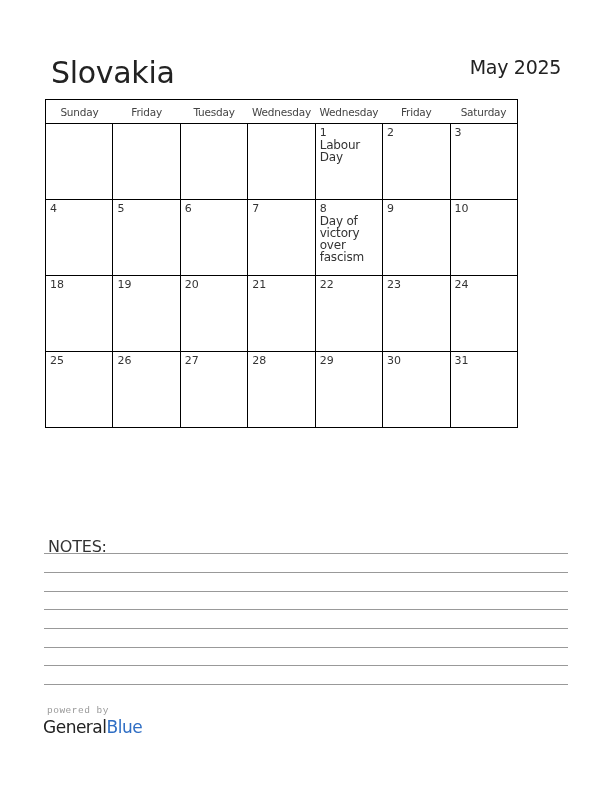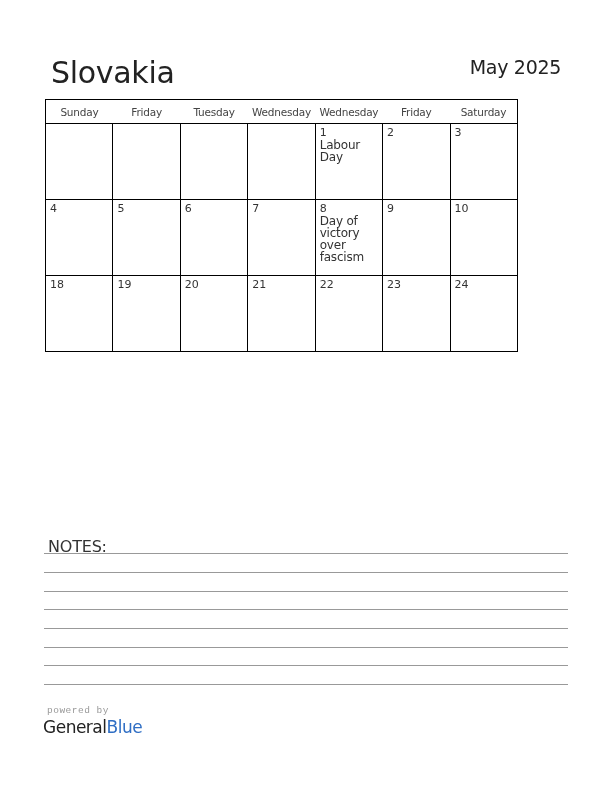--- a/index.html
+++ b/index.html
@@ -103,20 +103,43 @@
         <td>
           <span class="dn">22</span>
         </td>
         <td>
           <span class="dn">23</span>
         </td>
         <td>
           <span class="dn">24</span>
         </td>
       </tr>
+      <tr>
+        <td>
+          <span class="dn">25</span>
+        </td>
+        <td>
+          <span class="dn">26</span>
+        </td>
+        <td>
+          <span class="dn">27</span>
+        </td>
+        <td>
+          <span class="dn">28</span>
+        </td>
+        <td>
+          <span class="dn">29</span>
+        </td>
+        <td>
+          <span class="dn">30</span>
+        </td>
+        <td>
+          <span class="dn">31</span>
+        </td>
+      </tr>
     </tbody>
 </table>
 
 <div class="notes-label">NOTES:</div>
 <div id="notes-lines">
     <div class="nline" style="top: 553px;"></div>
     <div class="nline" style="top: 572px;"></div>
     <div class="nline" style="top: 591px;"></div>
     <div class="nline" style="top: 609px;"></div>
     <div class="nline" style="top: 628px;"></div>

